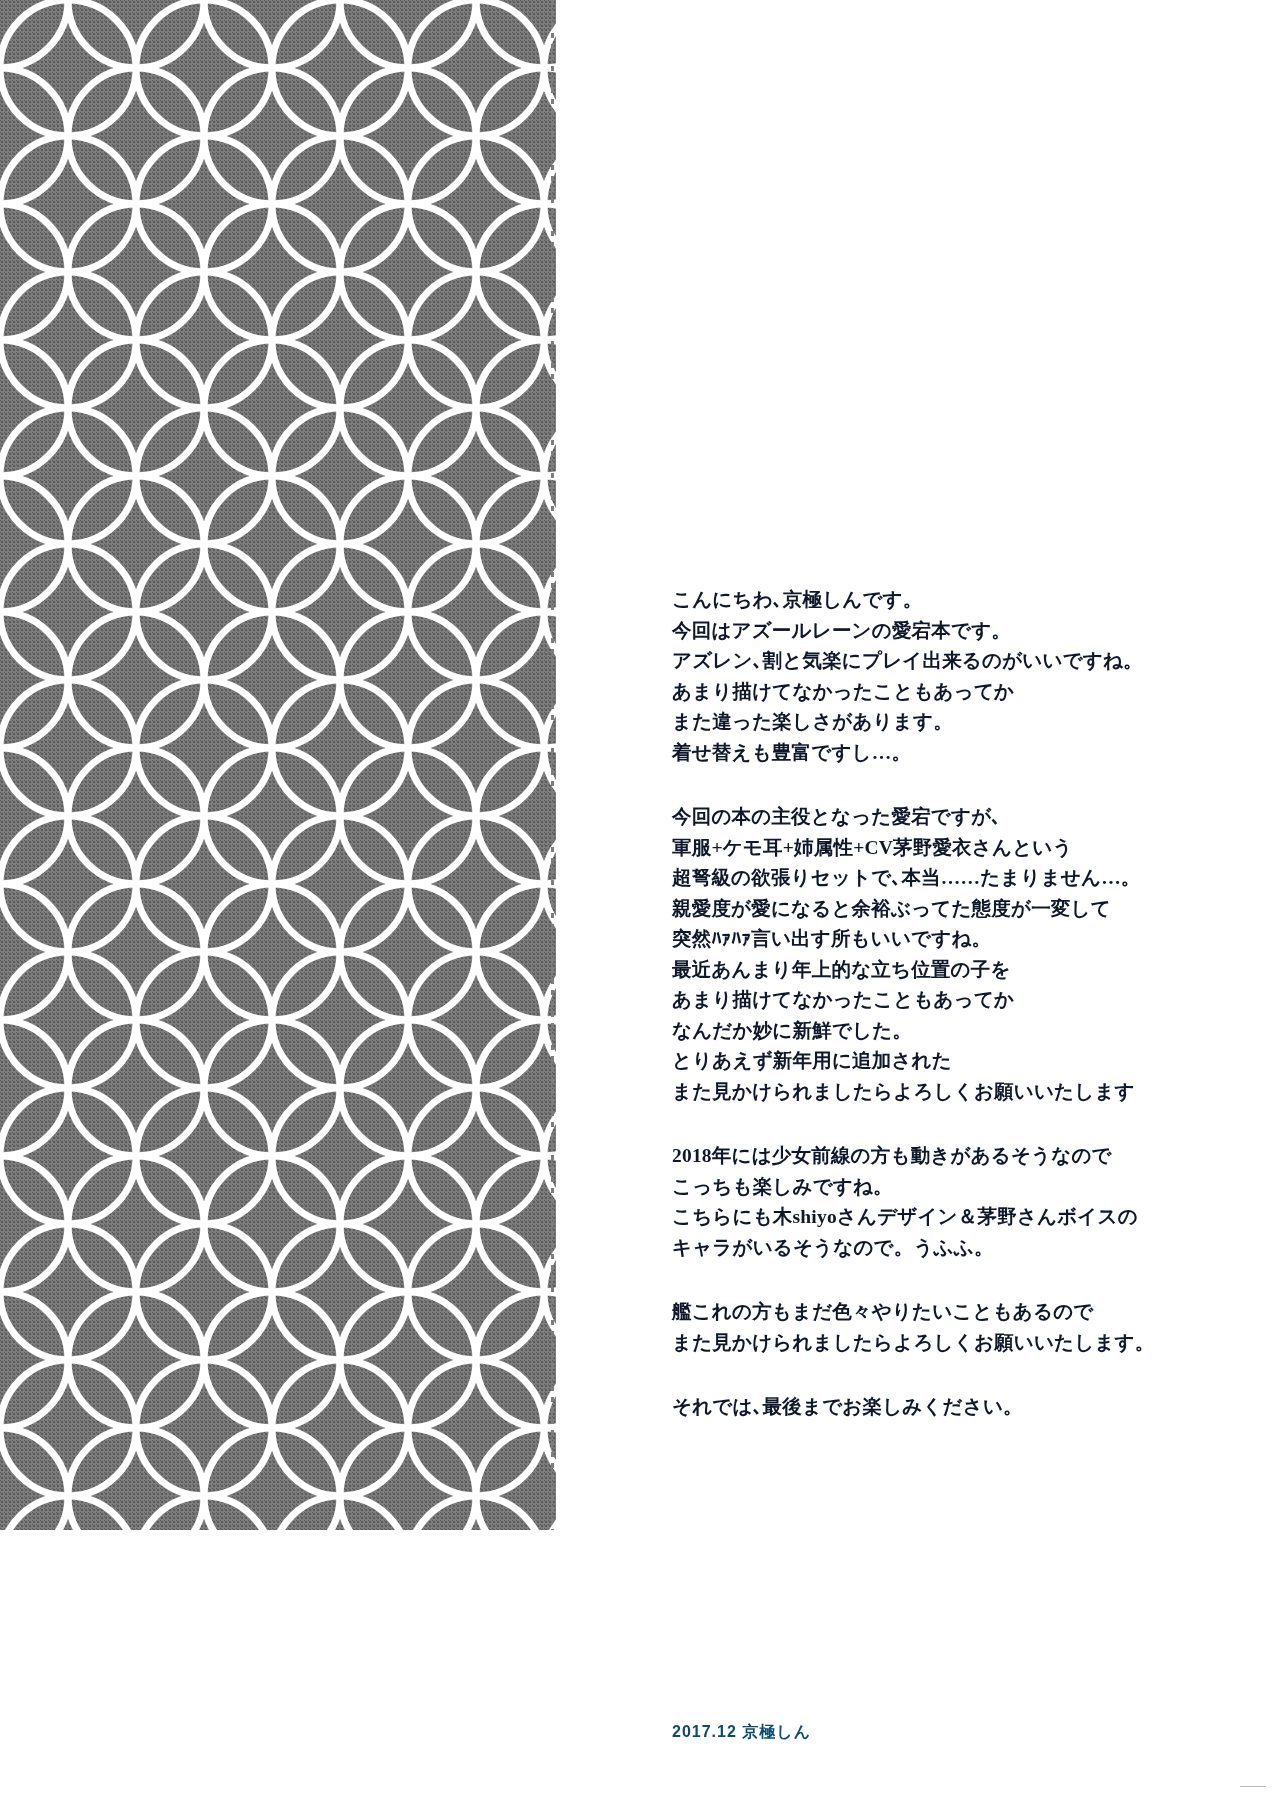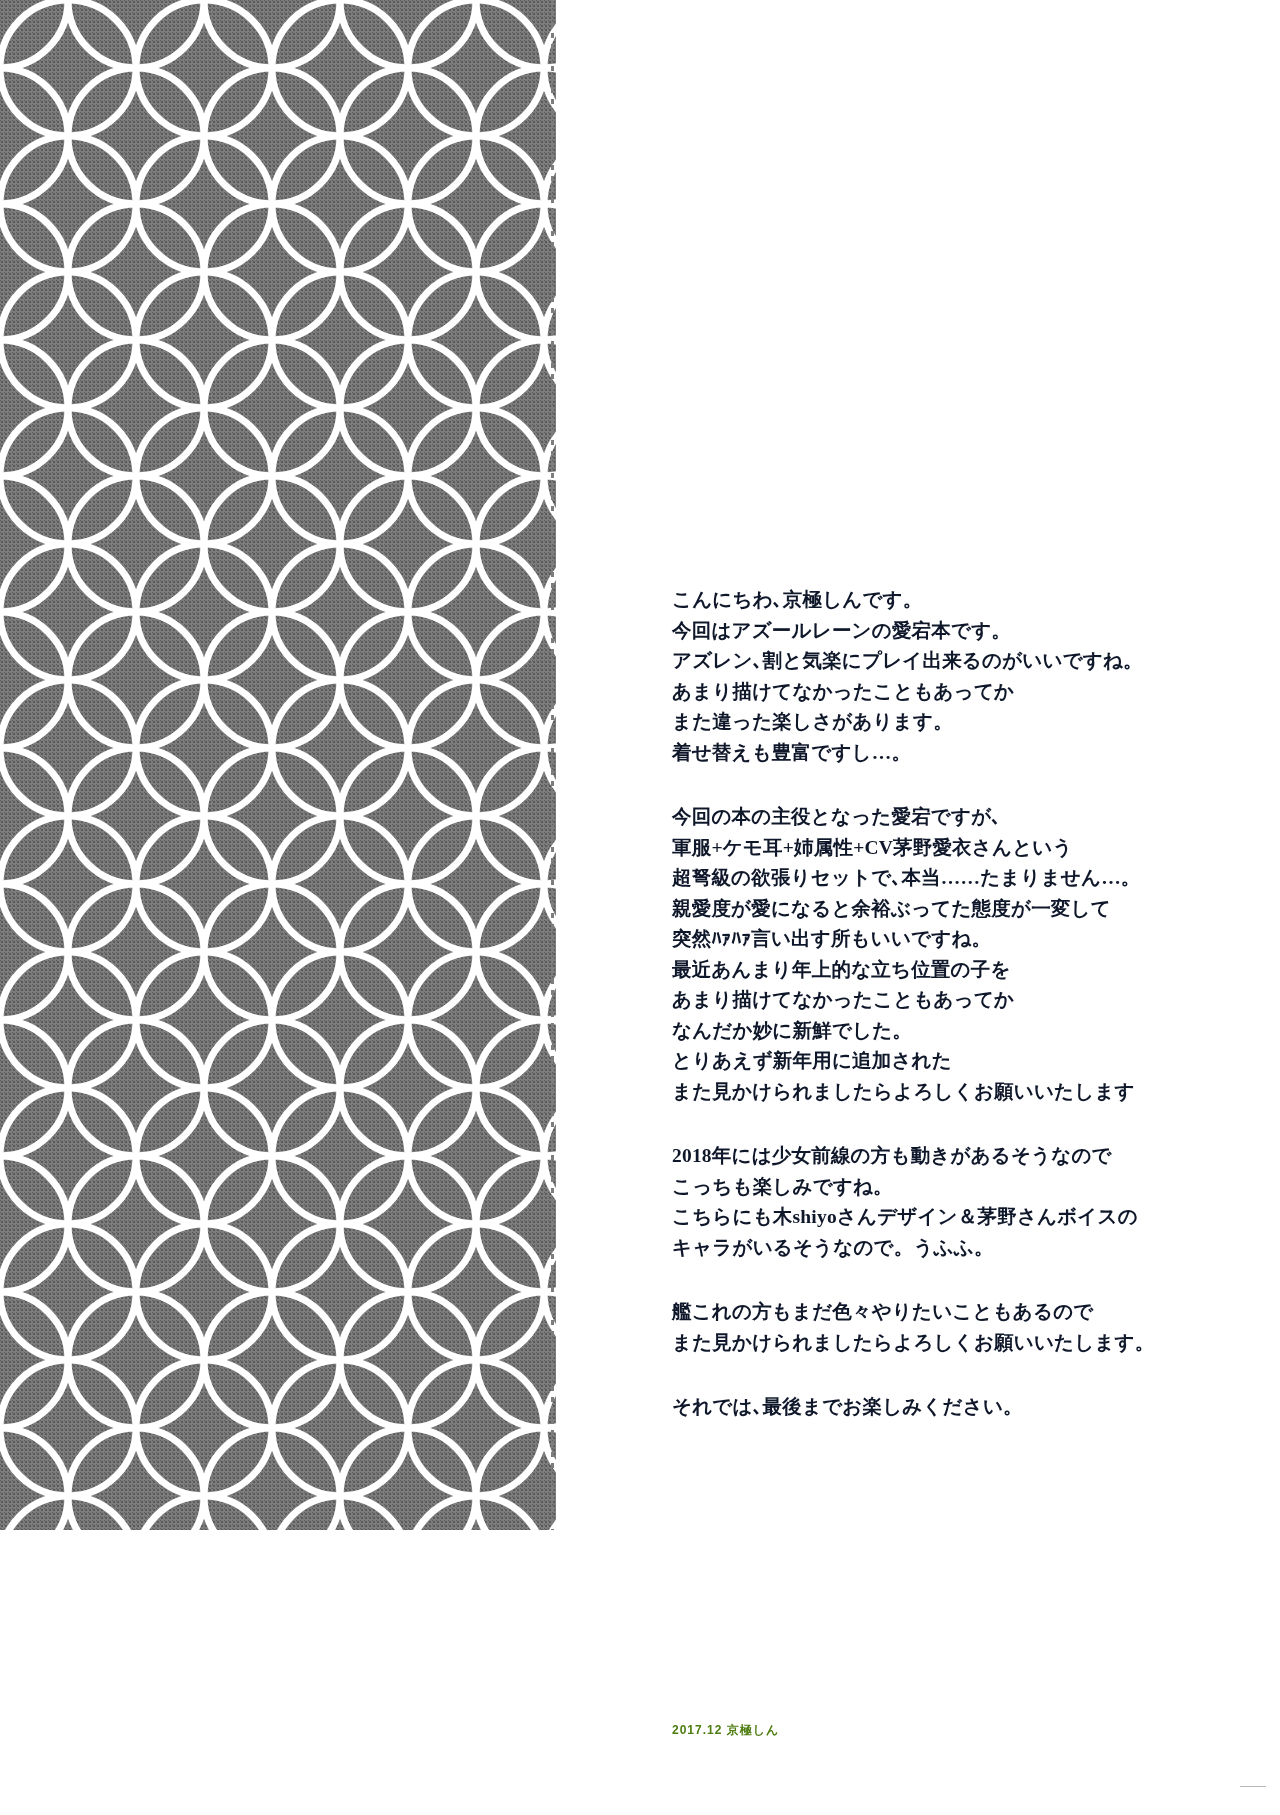--- a/index.html
+++ b/index.html
@@ -68,24 +68,24 @@
     font-size: 19.5px;
     line-height: 30.5px;
     letter-spacing: 0.2px;
     font-weight: 700;
     white-space: pre;
   }
   .signature {
     position: absolute;
     left: 672px;
     top: 1722px;
-    font-size: 12px;
+    font-size: 16px;
     font-weight: 700;
     letter-spacing: 1px;
-    color: #4d7c0f;
+    color: #0c4a6e;
     white-space: pre;
   }
   .corner-tick {
     position: absolute;
     right: 14px;
     bottom: 28px;
     width: 26px;
     height: 1px;
     background: #b9b9b9;
   }

